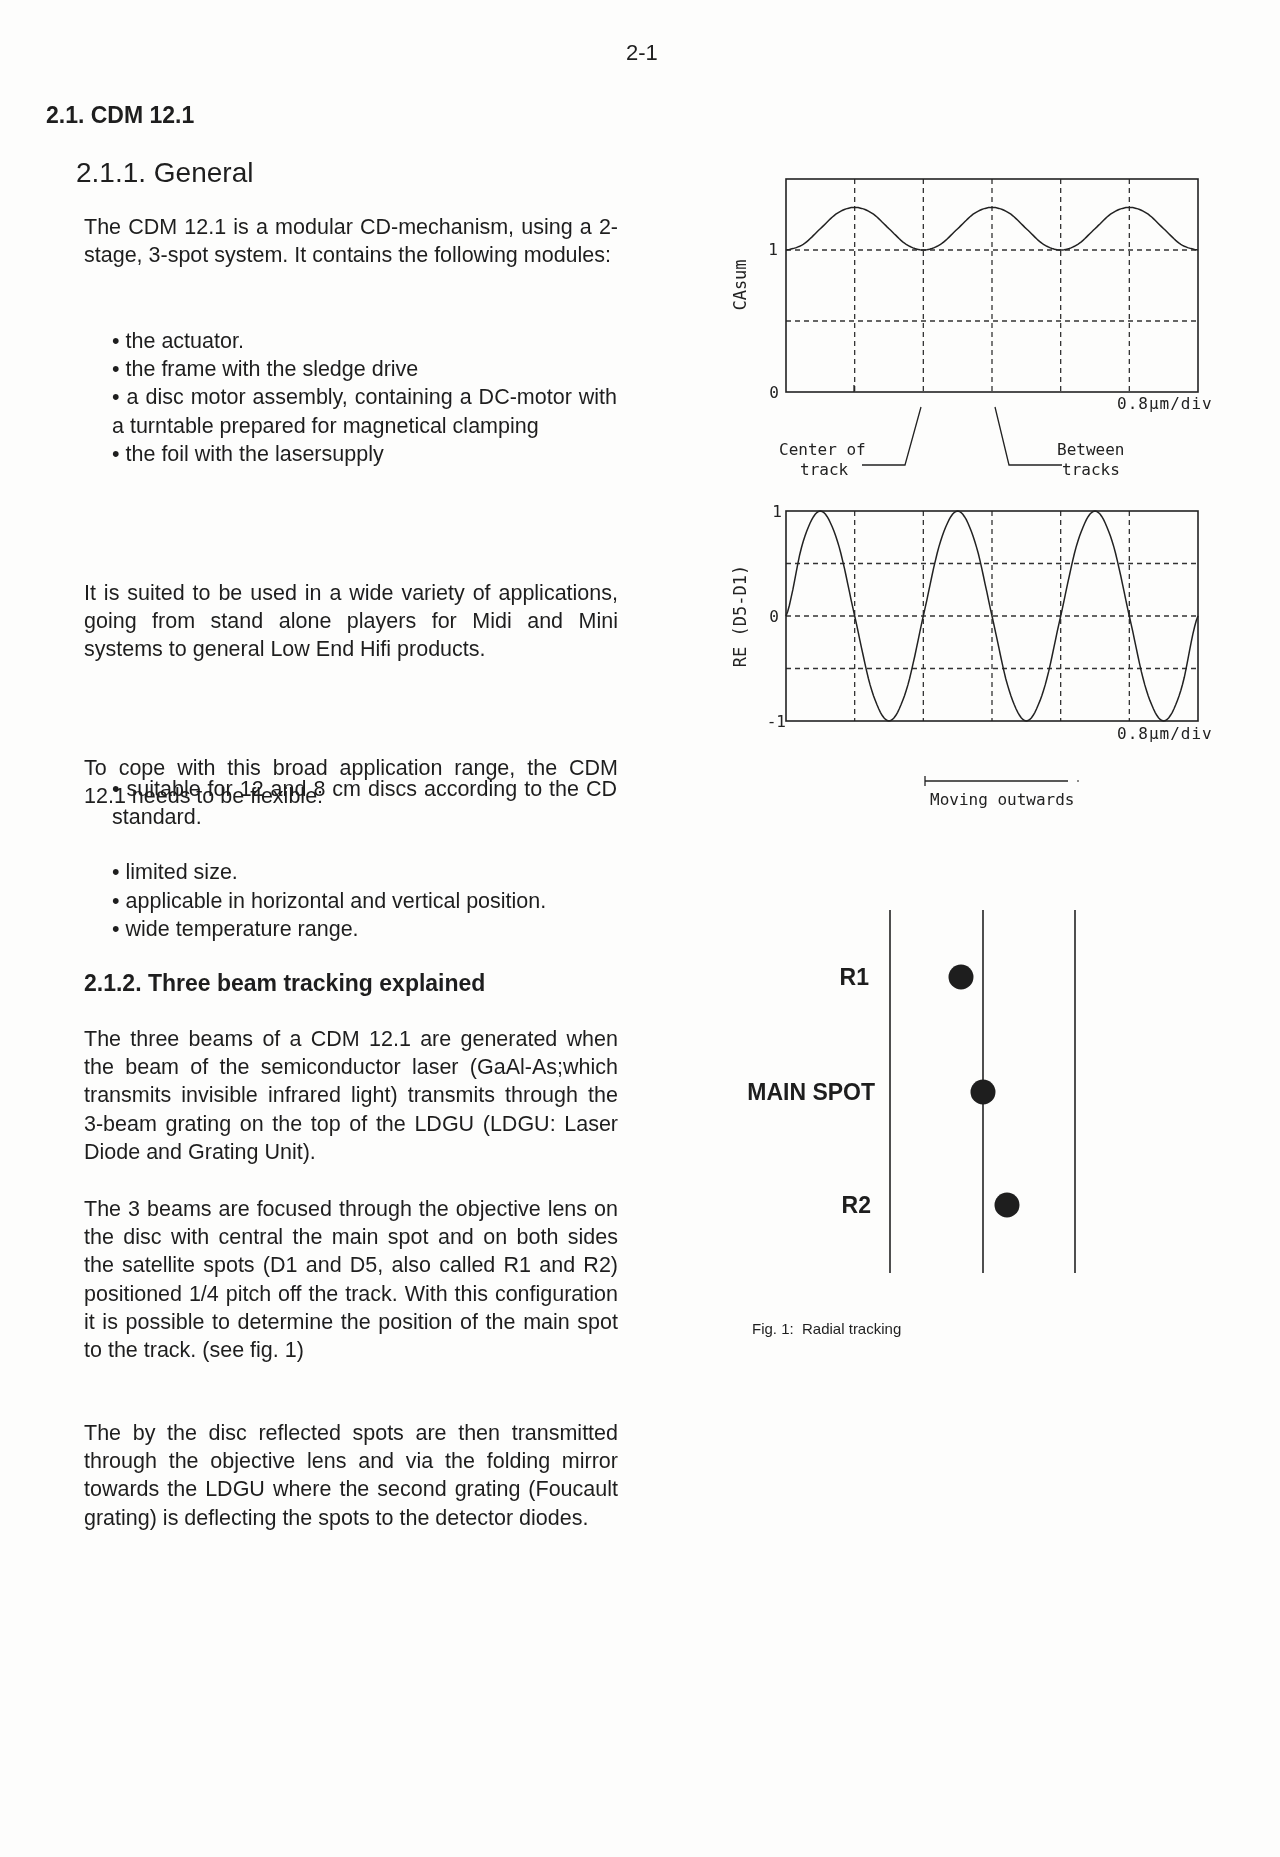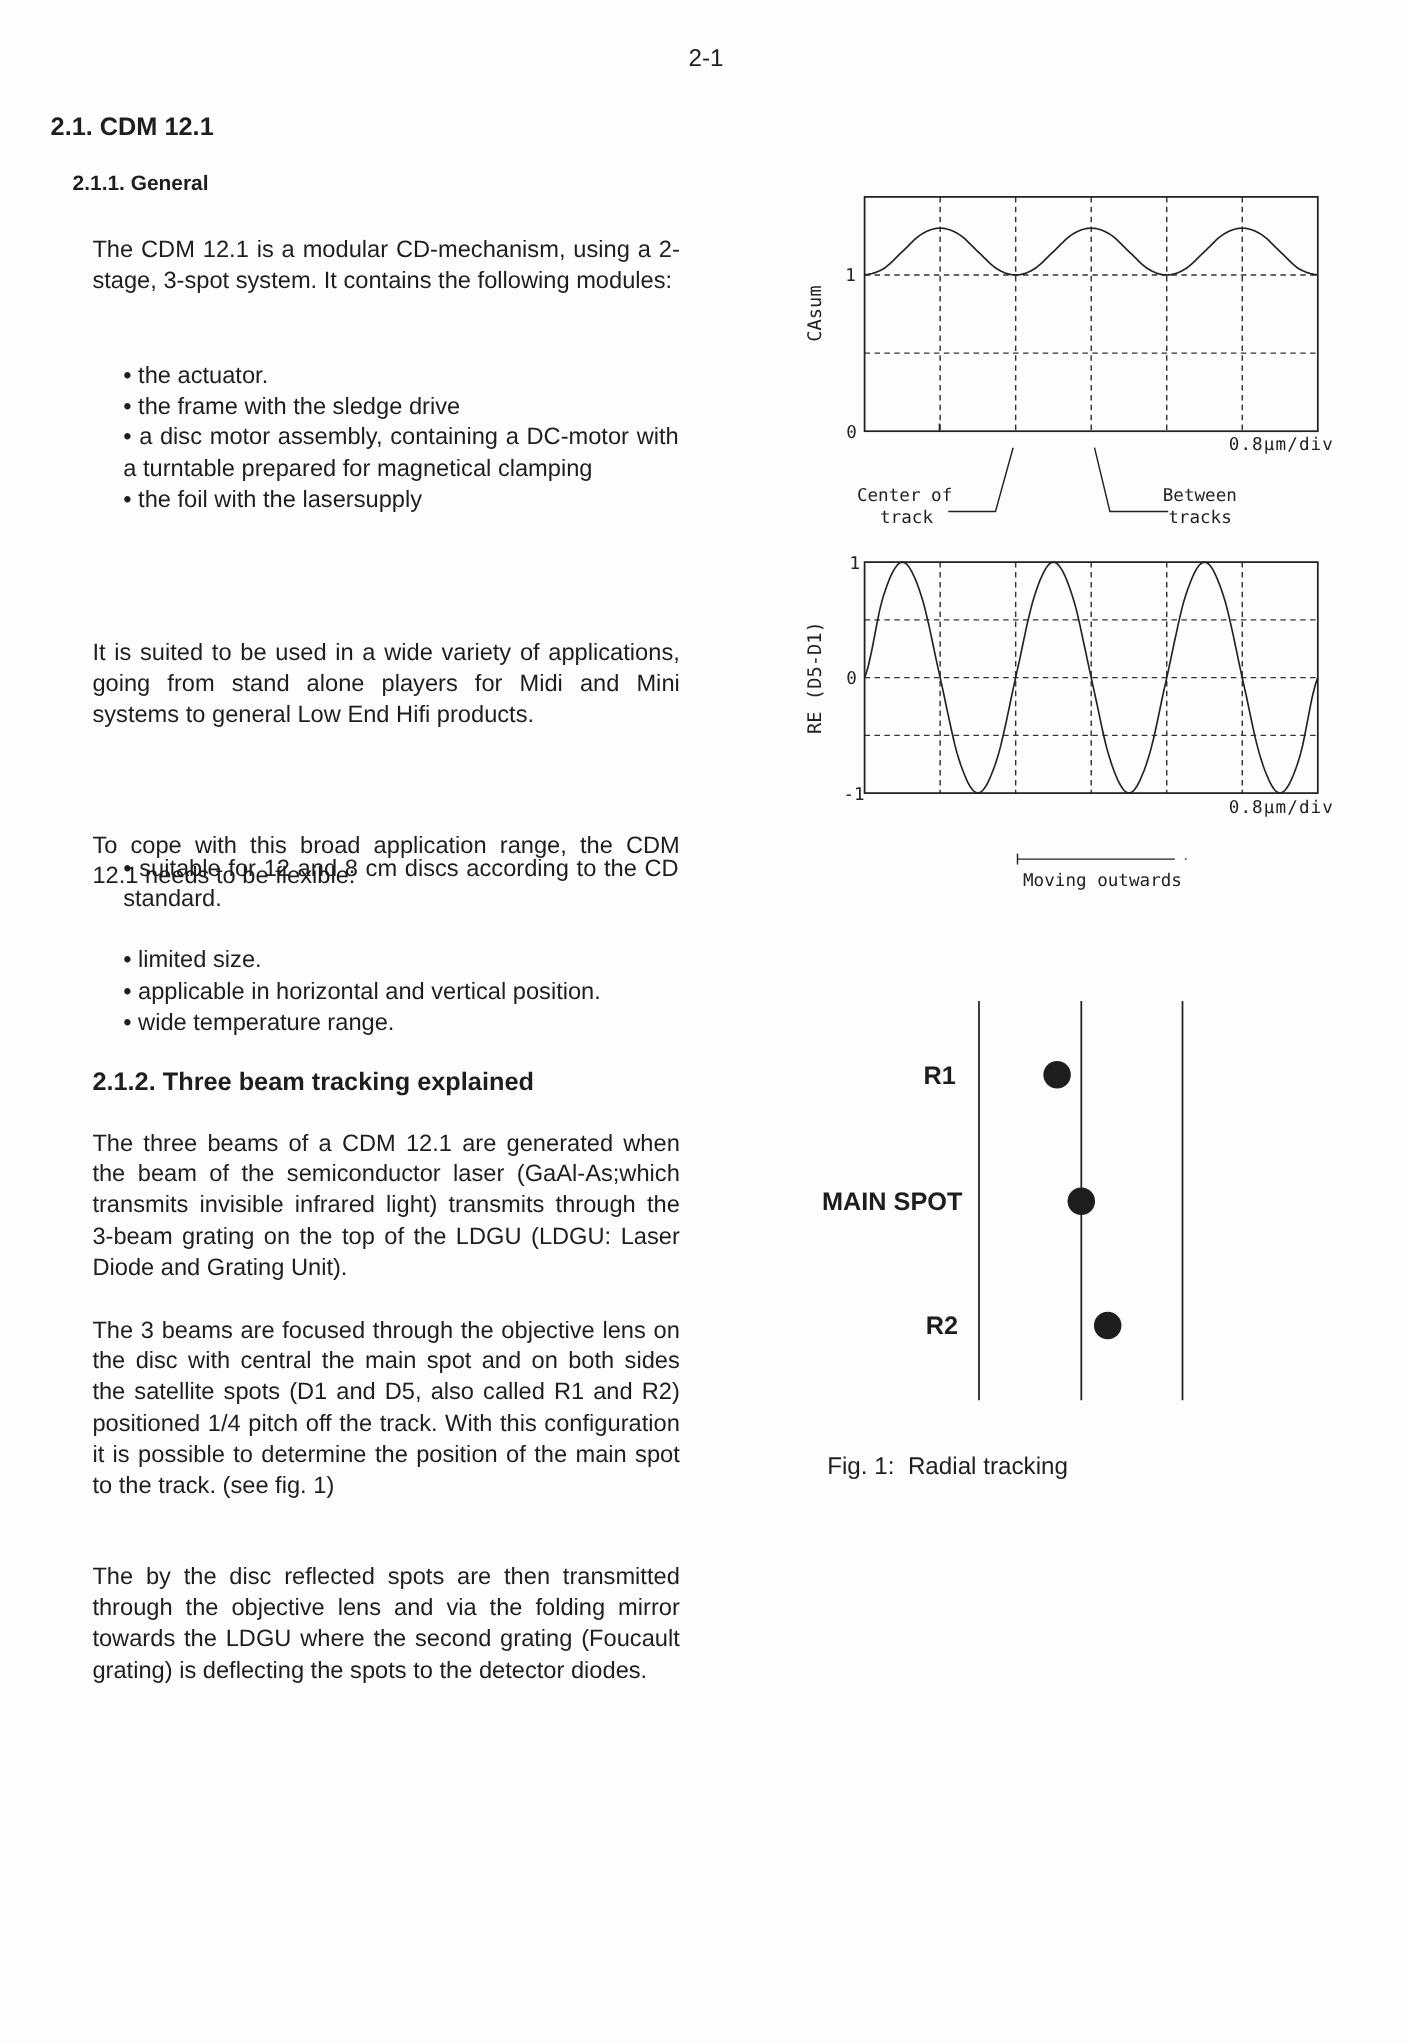--- a/index.html
+++ b/index.html
@@ -1,28 +1,28 @@
 <!DOCTYPE html>
 <html><head>
 <meta charset="utf-8">
 <style>
   html, body { margin:0; padding:0; }
   body { width:1280px; height:1857px; background:#fdfdfc; position:relative; overflow:hidden;
          font-family:"Liberation Sans", sans-serif; color:#1e1e1e; }
   .abs { position:absolute; }
   .page-num { left:626px; top:40px; font-size:22px; }
   .h1 { left:46px; top:102px; font-size:23px; font-weight:bold; }
-  .h2 { left:66px; top:157px; font-size:19px; font-weight:bold; }
+  .h2 { left:76px; top:157px; font-size:28px; font-weight:normal; }
   .h3 { left:84px; top:970px; font-size:23px; font-weight:bold; }
   .para { left:84px; width:534px; font-size:21.5px; line-height:28.2px; text-align:justify; }
   .blist { left:112px; width:505px; font-size:21.5px; line-height:28.2px; margin:0; padding:0; list-style:none; text-align:justify; }
   .blist li { margin:0; padding:0; }
   .blist li::before { content:"\2022\00a0"; }
   svg text { font-family:"DejaVu Sans Mono", monospace; }
-  .fig-caption { left:752px; top:1320px; font-size:22px; }
+  .fig-caption { left:752px; top:1320px; font-size:15px; }
   .spot-label { font-family:"Liberation Sans", sans-serif; font-weight:bold; font-size:23px; fill:#1e1e1e; }
 </style>
 </head>
 <body>
 
 <div class="abs page-num">2-1</div>
 
 <div class="abs h1">2.1. CDM 12.1</div>
 <div class="abs h2">2.1.1. General</div>
 

